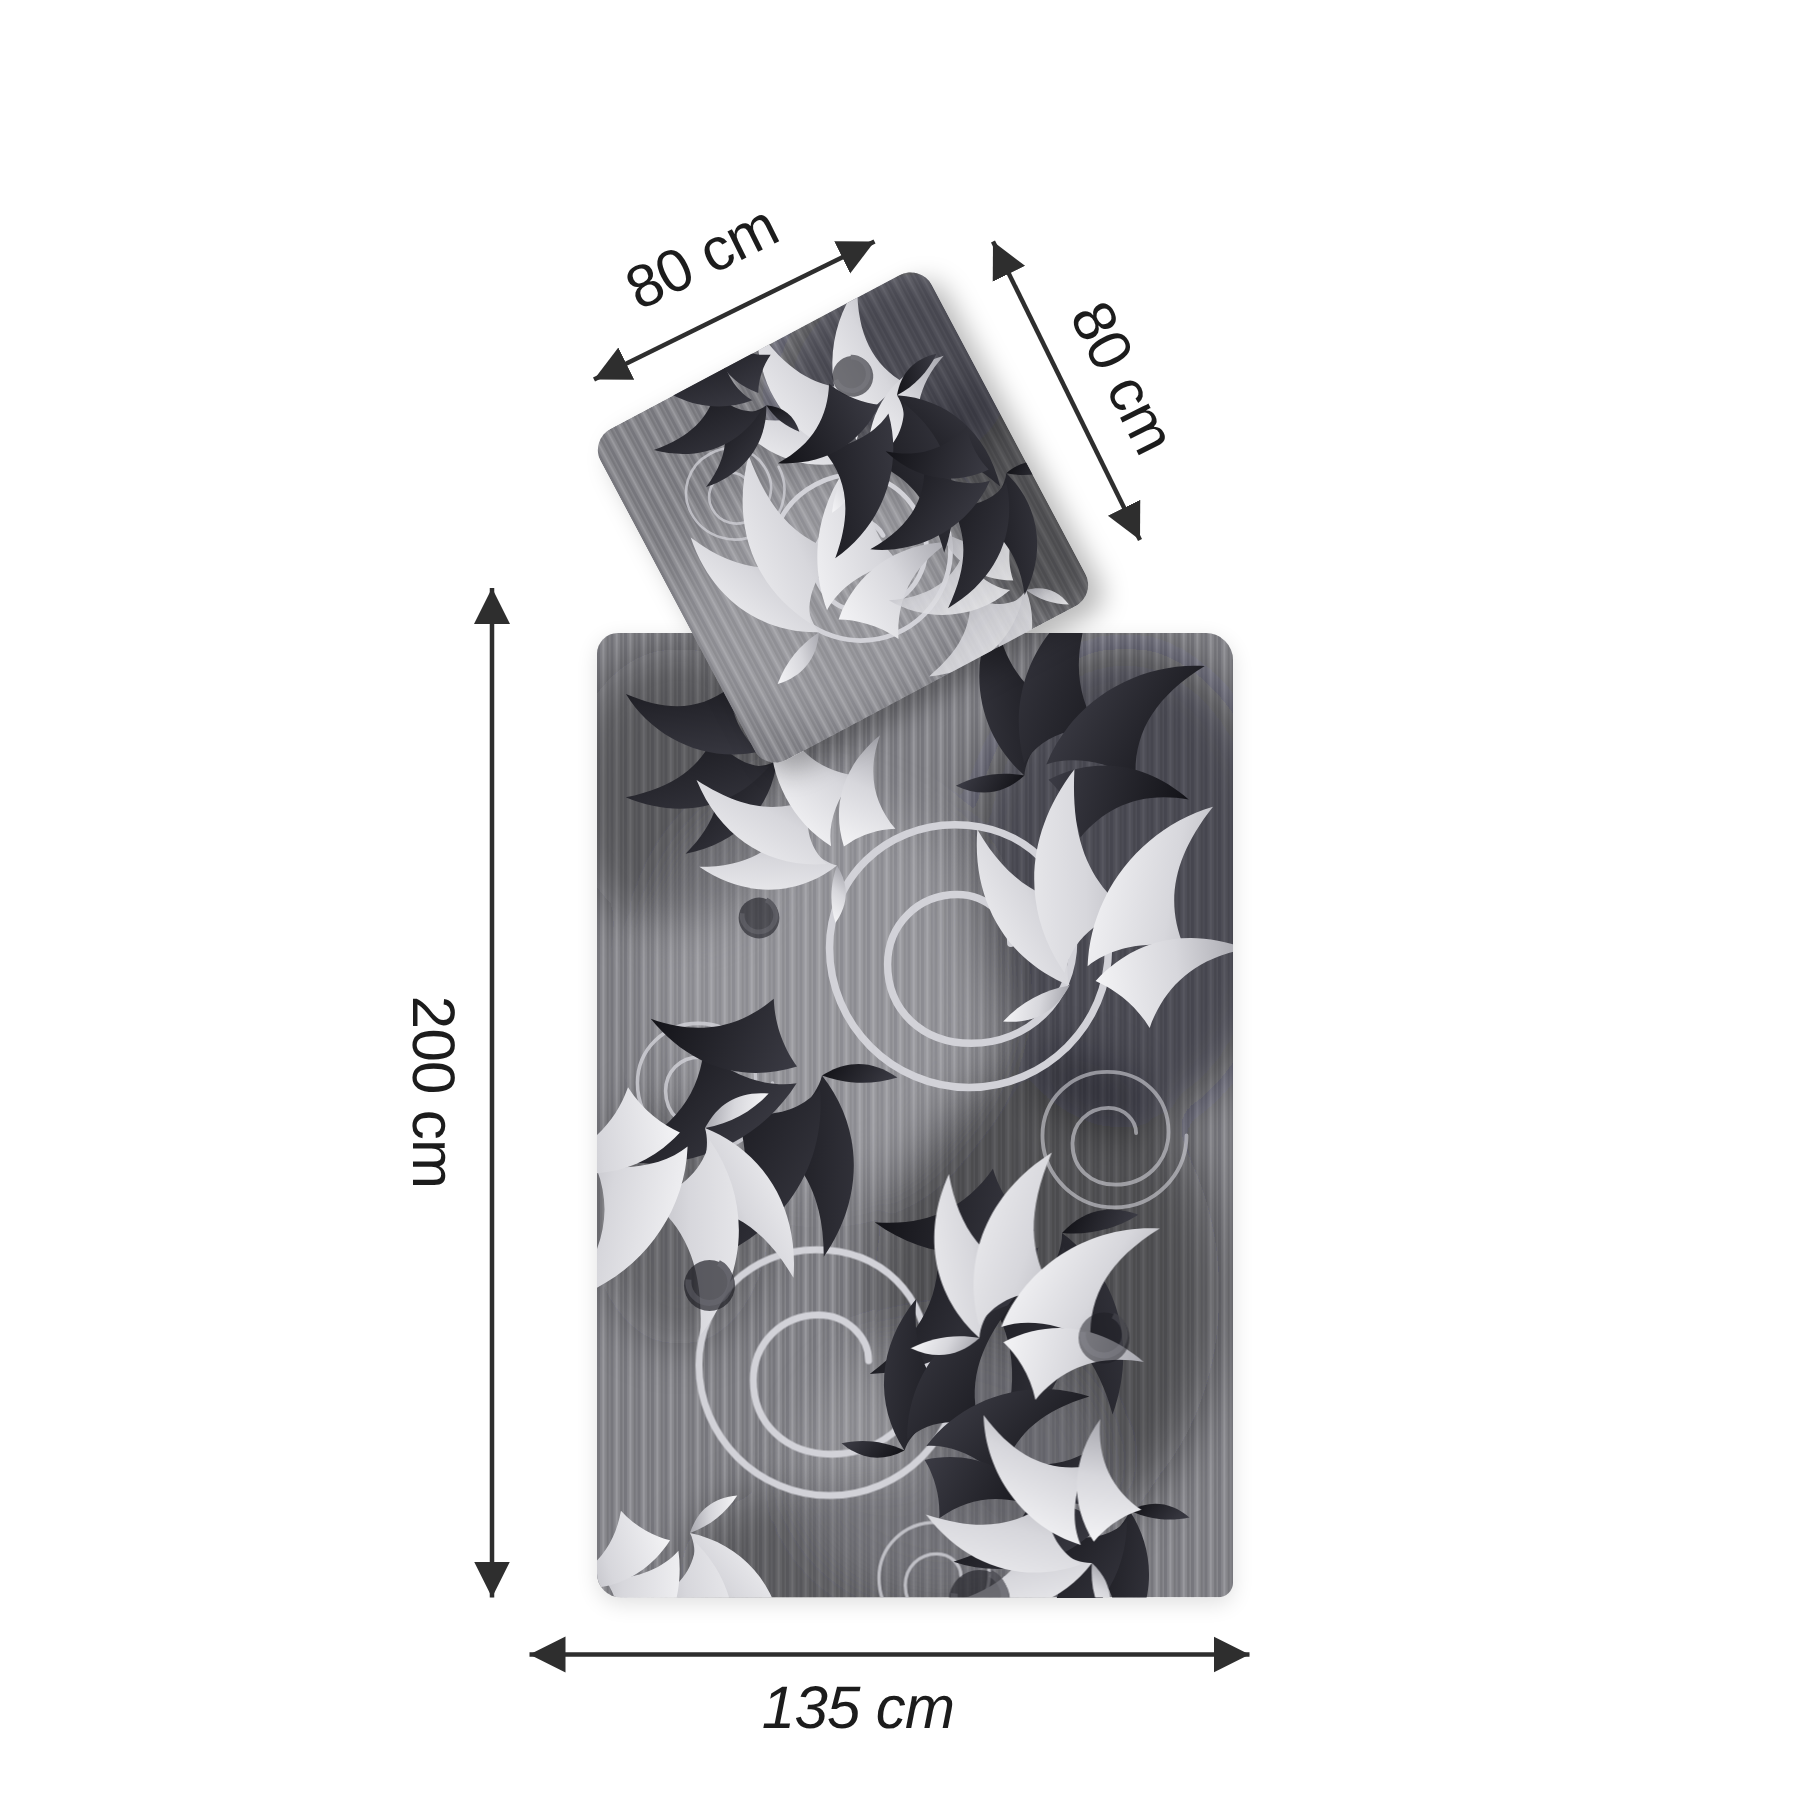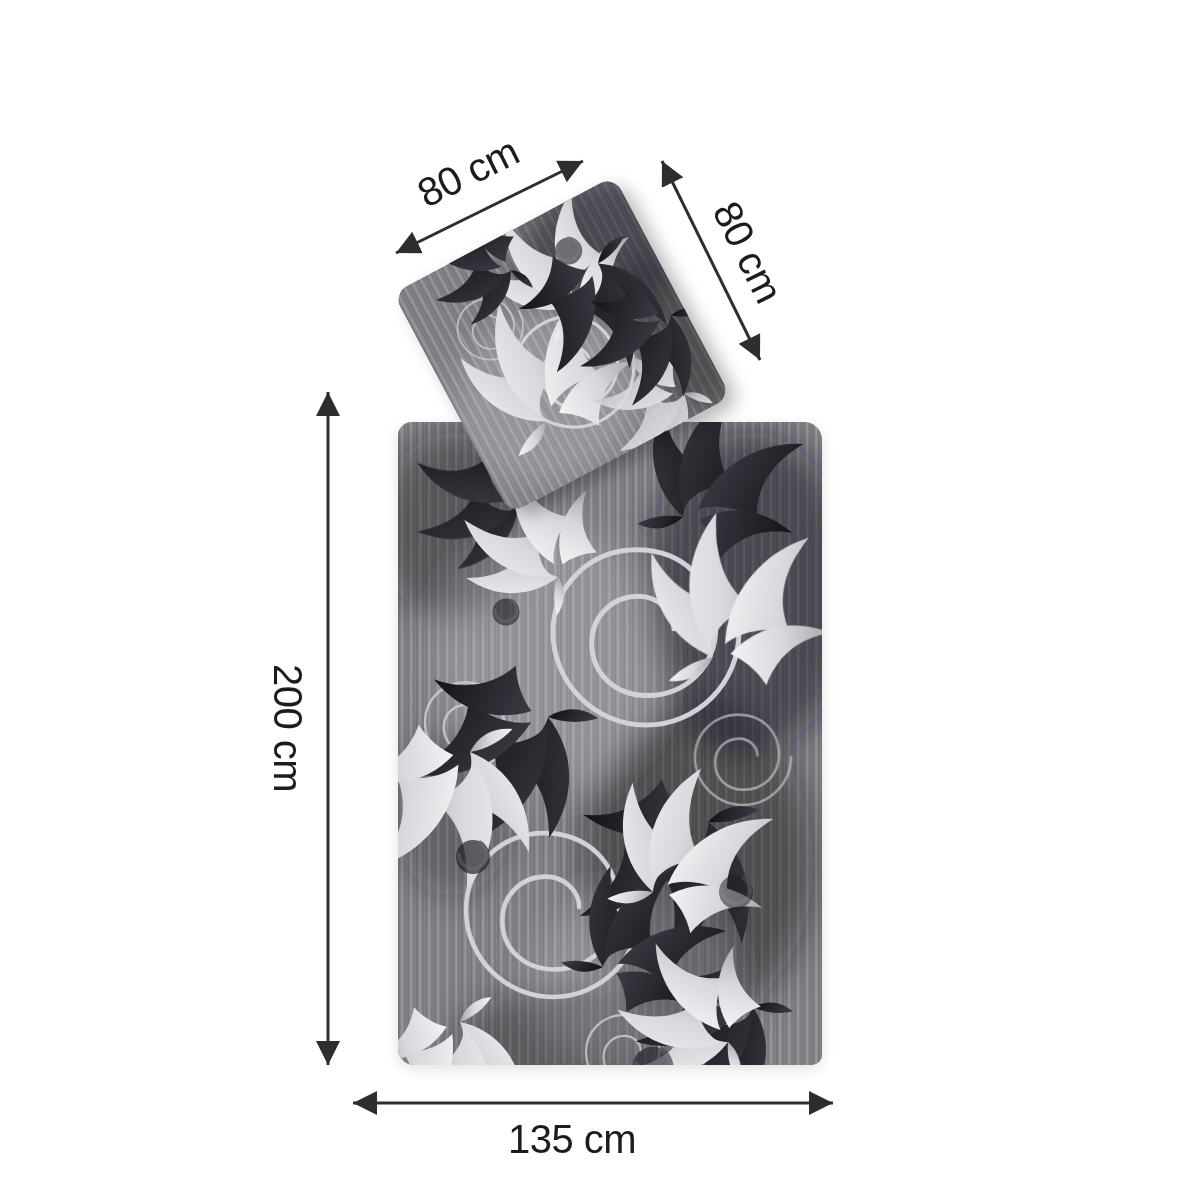--- a/index.html
+++ b/index.html
@@ -37,21 +37,21 @@
   .dim-line{stroke:var(--arrow);stroke-width:3;marker-start:url(#ah);marker-end:url(#ah);}
   .ah{fill:var(--arrow);}
   
   .dim-label{
     position:absolute;font-size:40px;font-weight:400;letter-spacing:-0.5px;
     color:var(--label-text);white-space:nowrap;line-height:1;
   }
   .label-pw{left:468px;top:172px;transform:translate(-50%,-50%) rotate(-26.5deg);}
   .label-ph{left:748px;top:252px;transform:translate(-50%,-50%) rotate(63.5deg);}
   .label-dl{left:288px;top:728px;transform:translate(-50%,-50%) rotate(90deg);}
-  .label-dw{left:572px;top:1139px;transform:translate(-50%,-50%);}
+  .label-dw{left:572px;top:1139px;transform:translate(-50%,-50%);font-style:italic;}
 </style>
 </head>
 <body>
 
 <svg width="0" height="0" style="position:absolute" aria-hidden="true">
   <defs>
     <linearGradient id="lightG" x1="0" y1="0" x2="1" y2="1">
       <stop offset="0" stop-color="#f5f5f7"></stop>
       <stop offset="0.55" stop-color="#d7d7dc"></stop>
       <stop offset="1" stop-color="#a7a7ae"></stop>

